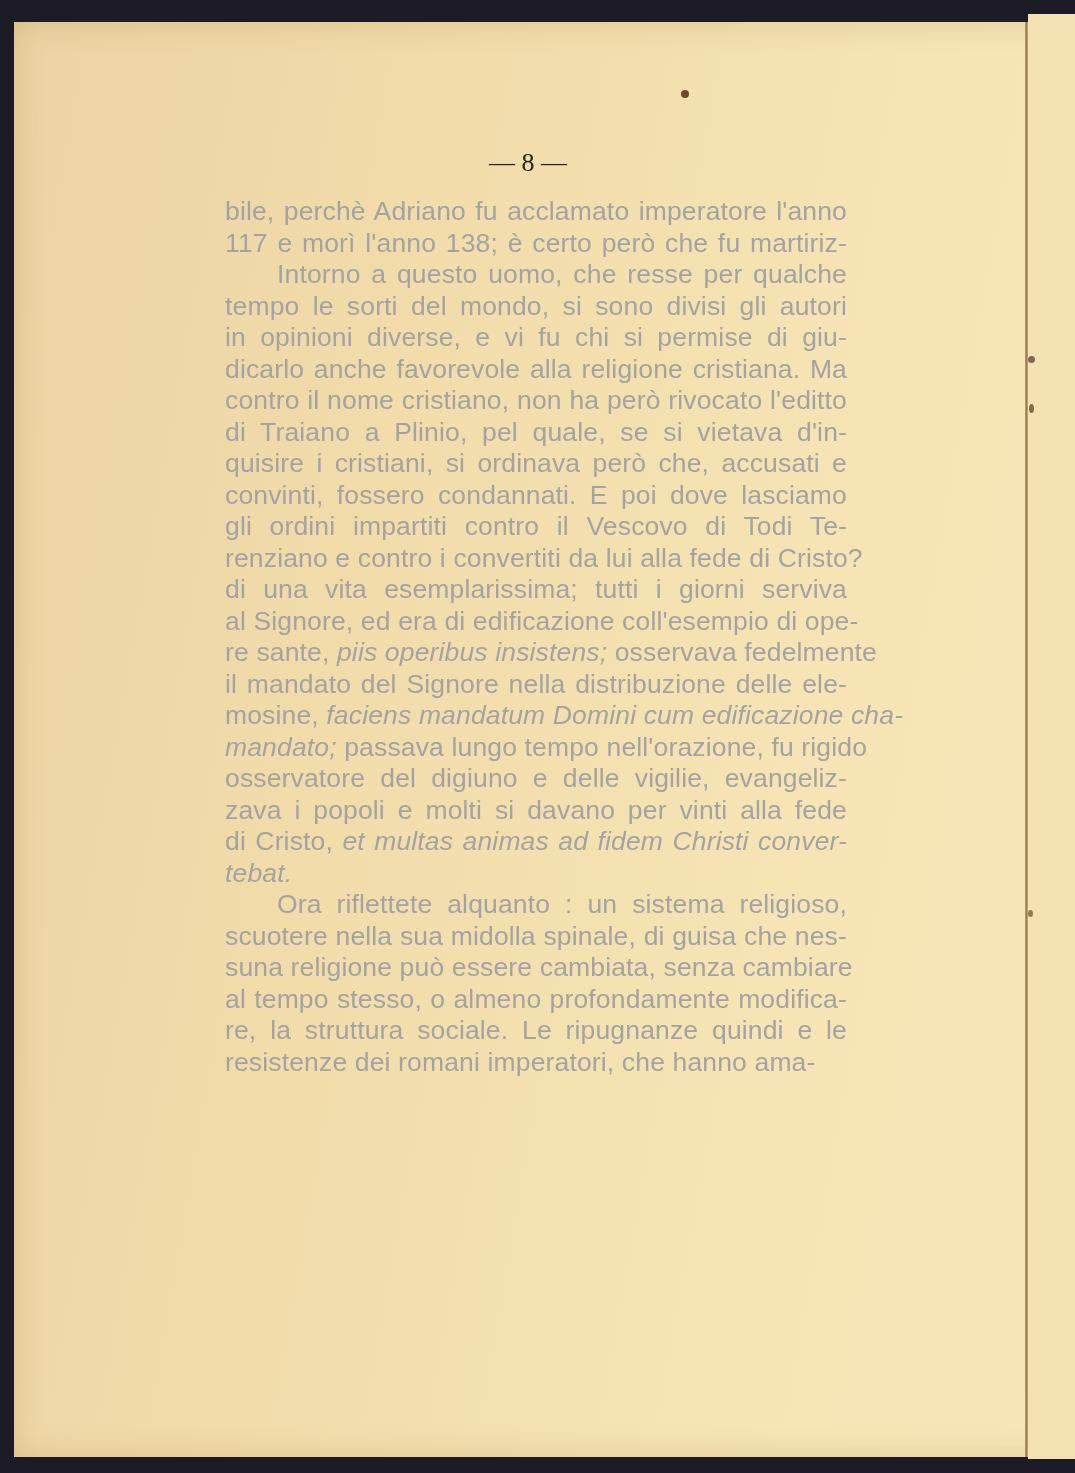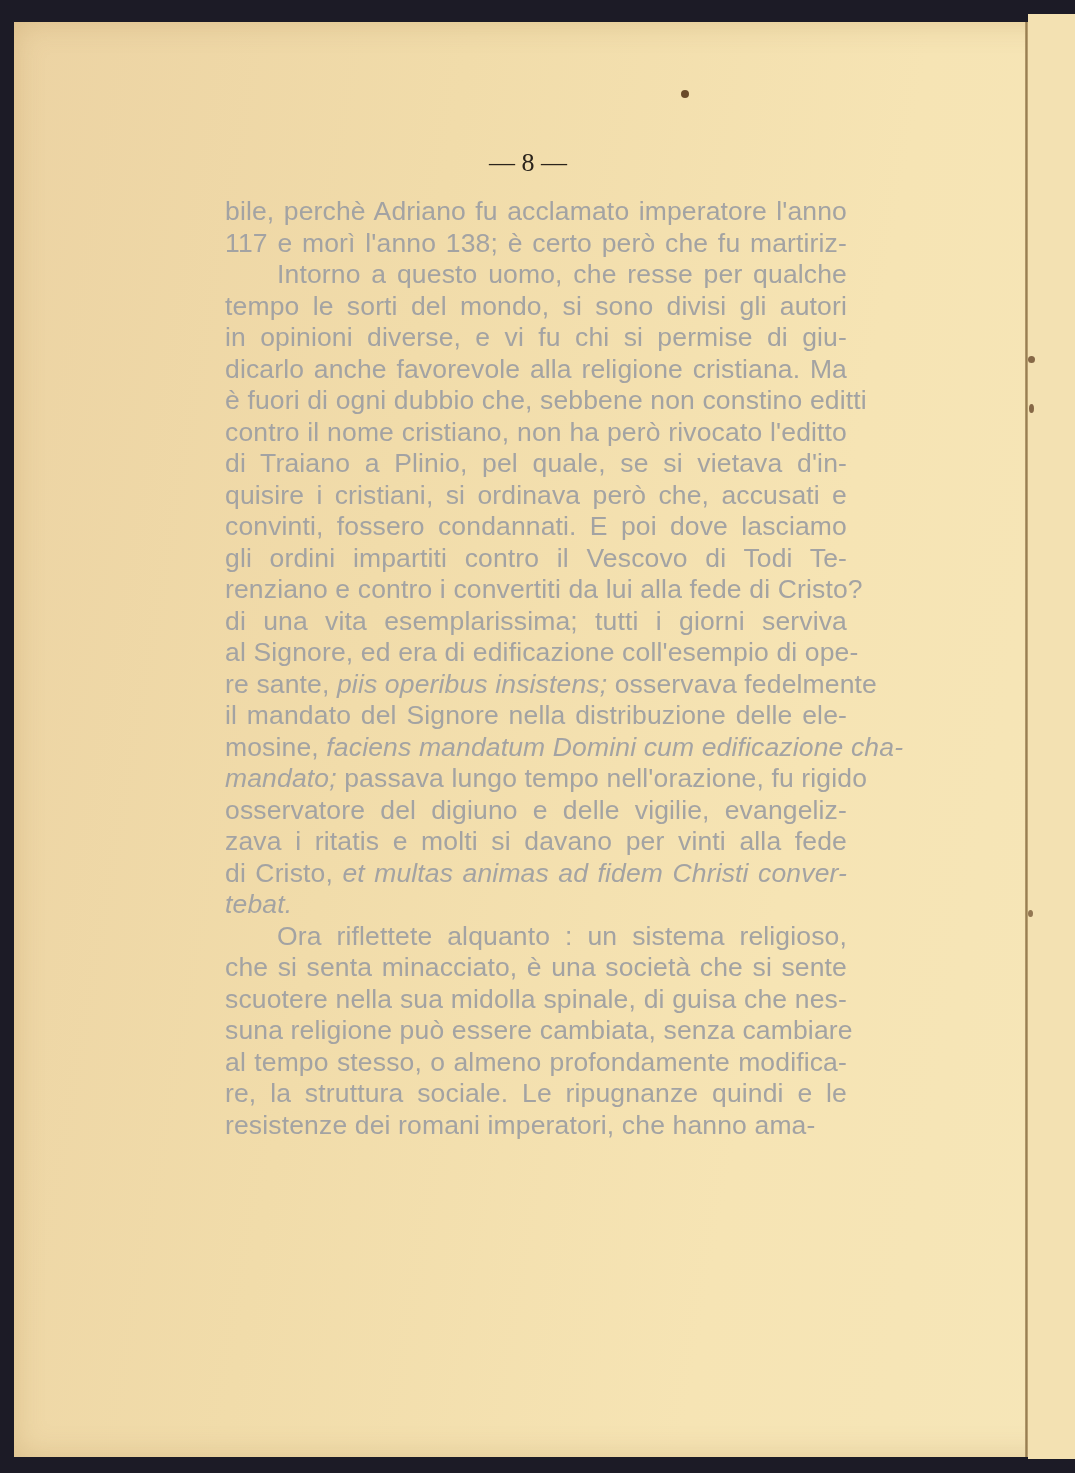--- a/index.html
+++ b/index.html
@@ -102,42 +102,40 @@
 <div class="text-block" id="text-block">
     <div>
       <span class="line"><span>bile, perchè Adriano fu acclamato imperatore l'anno</span></span>
       <span class="line"><span>117 e morì l'anno 138; è certo però che fu martiriz-</span></span>
     </div>
     <div>
       <span class="line indent"><span>Intorno a questo uomo, che resse per qualche</span></span>
       <span class="line"><span>tempo le sorti del mondo, si sono divisi gli autori</span></span>
       <span class="line"><span>in opinioni diverse, e vi fu chi si permise di giu-</span></span>
       <span class="line"><span>dicarlo anche favorevole alla religione cristiana. Ma</span></span>
-      <span class="line"><span>è fuori di ogni dubbio che, sebbene non constino editti</span></span>
       <span class="line"><span>contro il nome cristiano, non ha però rivocato l'editto</span></span>
       <span class="line"><span>di Traiano a Plinio, pel quale, se si vietava d'in-</span></span>
       <span class="line"><span>quisire i cristiani, si ordinava però che, accusati e</span></span>
       <span class="line"><span>convinti, fossero condannati. E poi dove lasciamo</span></span>
       <span class="line"><span>gli ordini impartiti contro il Vescovo di Todi Te-</span></span>
       <span class="line last"><span>renziano e contro i convertiti da lui alla fede di Cristo?</span></span>
     </div>
     <div>
       <span class="line"><span>di una vita esemplarissima; tutti i giorni serviva</span></span>
       <span class="line"><span>al Signore, ed era di edificazione coll'esempio di ope-</span></span>
       <span class="line"><span>re sante, </span><span class="it">piis operibus insistens;</span><span> osservava fedelmente</span></span>
       <span class="line"><span>il mandato del Signore nella distribuzione delle ele-</span></span>
       <span class="line"><span>mosine, </span><span class="it">faciens mandatum Domini cum edificazione cha-</span></span>
       <span class="line"><span class="it">mandato;</span><span> passava lungo tempo nell'orazione, fu rigido</span></span>
       <span class="line"><span>osservatore del digiuno e delle vigilie, evangeliz-</span></span>
-      <span class="line"><span>zava i ritatis e molti si davano per vinti alla fede</span></span>
+      <span class="line"><span>zava i popoli e molti si davano per vinti alla fede</span></span>
       <span class="line"><span>di Cristo, </span><span class="it">et multas animas ad fidem Christi conver-</span></span>
       <span class="line last"><span class="it">tebat.</span></span>
     </div>
     <div>
       <span class="line indent"><span>Ora riflettete alquanto : un sistema religioso,</span></span>
-      <span class="line"><span>che si senta minacciato, è una società che si sente</span></span>
       <span class="line"><span>scuotere nella sua midolla spinale, di guisa che nes-</span></span>
       <span class="line"><span>suna religione può essere cambiata, senza cambiare</span></span>
       <span class="line"><span>al tempo stesso, o almeno profondamente modifica-</span></span>
       <span class="line"><span>re, la struttura sociale. Le ripugnanze quindi e le</span></span>
       <span class="line last"><span>resistenze dei romani imperatori, che hanno ama-</span></span>
     </div>
   </div>
 
 </body></html>

